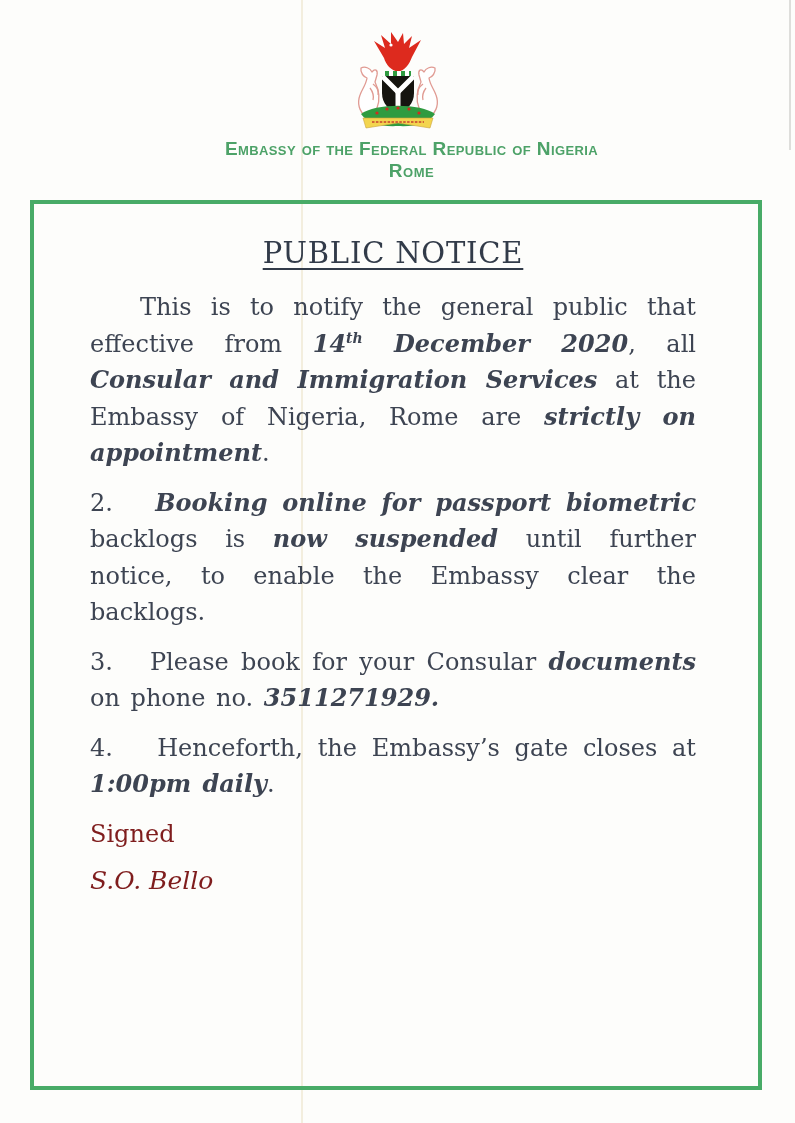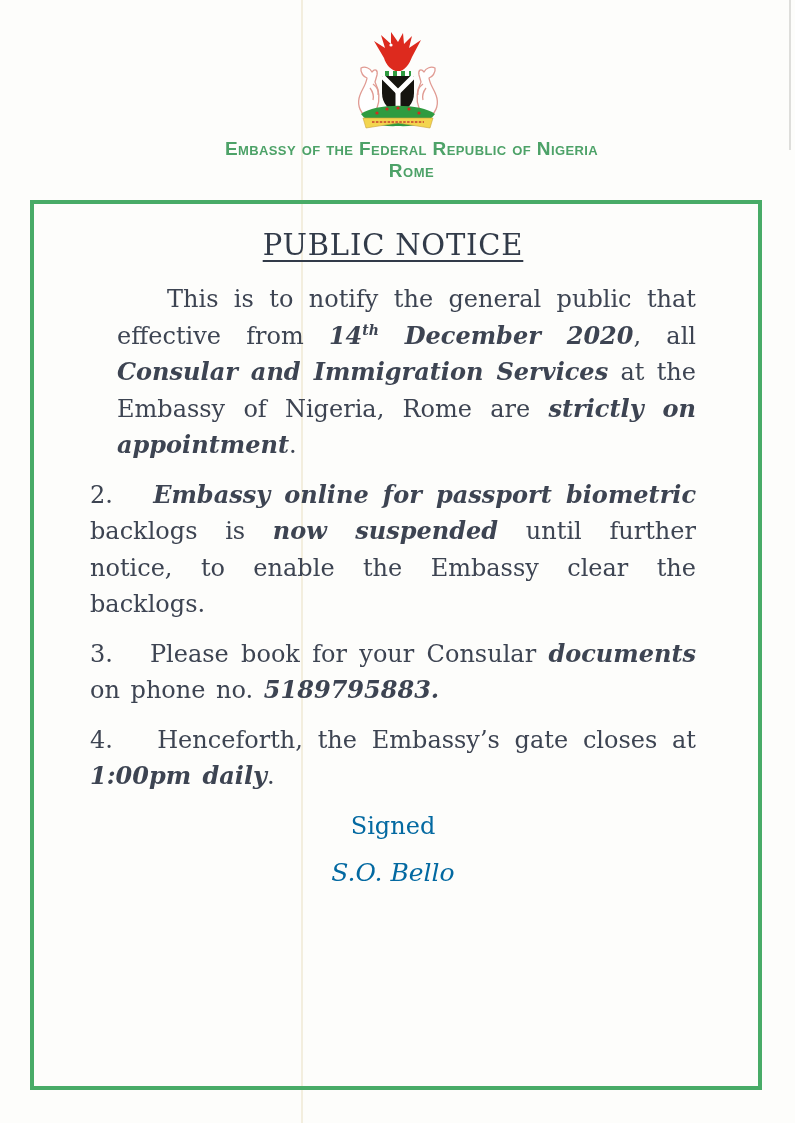--- a/index.html
+++ b/index.html
@@ -44,48 +44,47 @@
   .org-line2 { font-size: 19px; letter-spacing: 0.6px; line-height: 21px; text-align: center; }
 
   
   .notice-box {
     position: absolute; left: 30px; top: 200px;
     width: 724px; height: 882px;
     border: 4px solid #48ab67;
     background: transparent;
   }
   .notice-content {
-    padding: 24px 62px 0 56px;
+    padding: 32px 62px 0 56px;
   }
   .notice-title {
     text-align: center;
     font-size: 29px;
     letter-spacing: 0.8px;
     color: #323b49;
     text-decoration: underline;
     text-underline-offset: 5px;
     text-decoration-thickness: 2px;
     margin: 0 0 19px 0;
     font-weight: 500;
   }
   .para {
     font-size: 24px;
     line-height: 36.5px;
     color: #3d4452;
     text-align: justify;
     word-spacing: 3px;
     margin: 0 0 13px 0;
   }
-  .para.indent { text-indent: 50px; margin-left: 27px; }
+  .para.indent { text-indent: 50px; }
   .bi { font-weight: bold; font-style: italic; }
   sup.bi { font-size: 0.58em; vertical-align: super; line-height: 0; }
 
   .signature {
-    text-align: center;
-    color: #0369a1;
+    color: #7f1d1d;
     margin-top: 12px;
   }
   .sig-signed { font-size: 24px; line-height: 36.5px; margin: 13px 0 13px 0; }
   .sig-name   { font-size: 25px; line-height: 32px; font-style: italic; margin: 0; }
   .sig-title  { font-size: 25px; line-height: 32px; margin: 0; }
 </style>
 </head>
 <body>
 
 <div class="page">
@@ -144,22 +143,22 @@
     <div class="org-line1">Embassy of the Federal Republic of Nigeria</div>
     <div class="org-line2">Rome</div>
   </div>
 
   <div class="notice-box" style="border-color: rgb(72, 171, 103);">
     <div class="notice-content">
       <h1 class="notice-title">PUBLIC NOTICE</h1>
 
       <div>
           <p class="para indent"><span>This is to notify the general public that effective from </span><span class="bi">14</span><sup class="bi">th</sup><span class="bi"> December 2020</span><span>, all </span><span class="bi">Consular and Immigration Services</span><span> at the Embassy of Nigeria, Rome are </span><span class="bi">strictly on appointment</span><span>.</span></p>
-          <p class="para"><span>2.&nbsp;&nbsp;&nbsp;</span><span class="bi">Embassy online for passport biometric</span><span> backlogs is </span><span class="bi">now suspended</span><span> until further notice, to enable the Embassy clear the backlogs.</span></p>
-          <p class="para"><span>3.&nbsp;&nbsp;&nbsp;Please book for your Consular </span><span class="bi">documents</span><span> on phone no. </span><span class="bi">5189795883.</span></p>
+          <p class="para"><span>2.&nbsp;&nbsp;&nbsp;</span><span class="bi">Booking online for passport biometric</span><span> backlogs is </span><span class="bi">now suspended</span><span> until further notice, to enable the Embassy clear the backlogs.</span></p>
+          <p class="para"><span>3.&nbsp;&nbsp;&nbsp;Please book for your Consular </span><span class="bi">documents</span><span> on phone no. </span><span class="bi">3511271929.</span></p>
           <p class="para"><span>4.&nbsp;&nbsp;&nbsp;Henceforth, the Embassy’s gate closes at </span><span class="bi">1:00pm daily</span><span>.</span></p>
         </div>
 
       <div class="signature">
         <p class="sig-signed">Signed</p>
         <p class="sig-name">S.O. Bello</p>
       </div>
     </div>
   </div>
 

